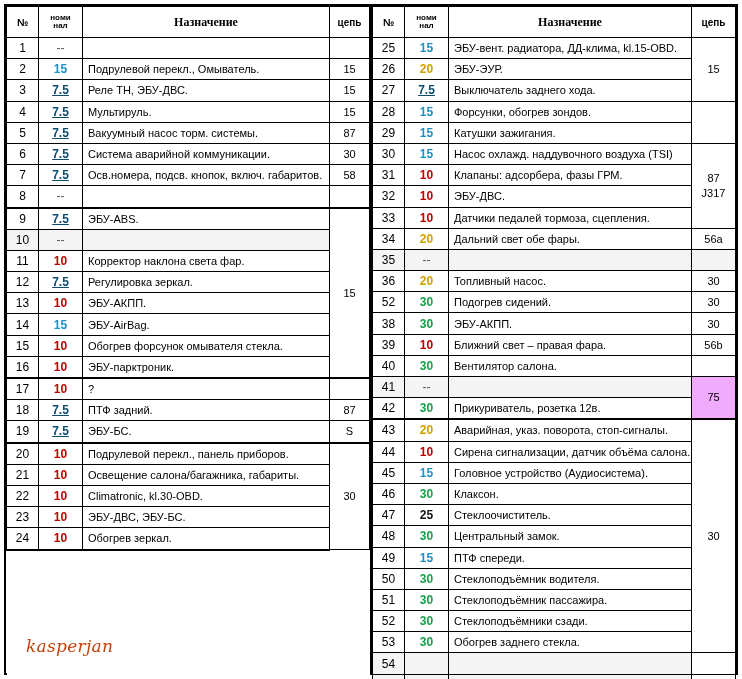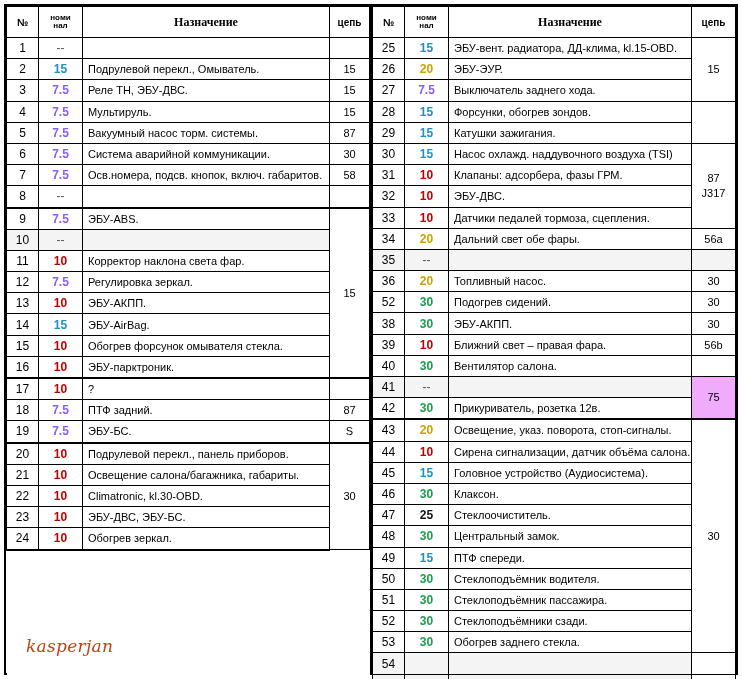--- a/index.html
+++ b/index.html
@@ -28,21 +28,21 @@
   .hdr .h-nazn{font-size:12px;font-family:Liberation Serif, serif;}
   .hdr .h-nom{font-size:8px;line-height:1.05;}
 
   .c-num{width:32px;text-align:center;font-size:12px;}
   .c-amp{width:44px;text-align:center;font-weight:bold;font-size:12px;}
   .c-txt{padding-left:5px;font-size:11px;}
   .c-cir{width:40px;text-align:center;font-size:11px;}
 
   .r{height:20.2px;}
   .r td{height:20.2px;}
-  .amp-7_5{color:#8b5cf6;}
+  .amp-7_5{color:#0c4a6e;text-decoration:underline;}
   .amp-10{color:#c00000;}
   .amp-15{color:#1e90c8;}
   .amp-20{color:#d0a000;}
   .amp-25{color:#111;}
   .amp-30{color:#18a04a;}
   .amp-dash{color:#555;font-weight:normal;}
 
   .nb{border-bottom-width:2px;}
   .nt{border-top-width:2px;}
   .blank{background:#f4f4f4;}
@@ -357,21 +357,21 @@
           </tr>
           <tr class="r">
             <td class="c-num nb">42</td>
             <td class="c-amp amp-30 nb">30</td>
             <td class="c-txt nb">Прикуриватель, розетка 12в.</td>
           </tr>
 
           <tr class="r">
             <td class="c-num nt">43</td>
             <td class="c-amp amp-20 nt">20</td>
-            <td class="c-txt nt">Освещение, указ. поворота, стоп-сигналы.</td>
+            <td class="c-txt nt">Аварийная, указ. поворота, стоп-сигналы.</td>
             <td class="c-cir right-col-cell nt" rowspan="11">30</td>
           </tr>
           <tr class="r">
             <td class="c-num">44</td>
             <td class="c-amp amp-10">10</td>
             <td class="c-txt">Сирена сигнализации, датчик объёма салона.</td>
           </tr>
           <tr class="r">
             <td class="c-num">45</td>
             <td class="c-amp amp-15">15</td>

